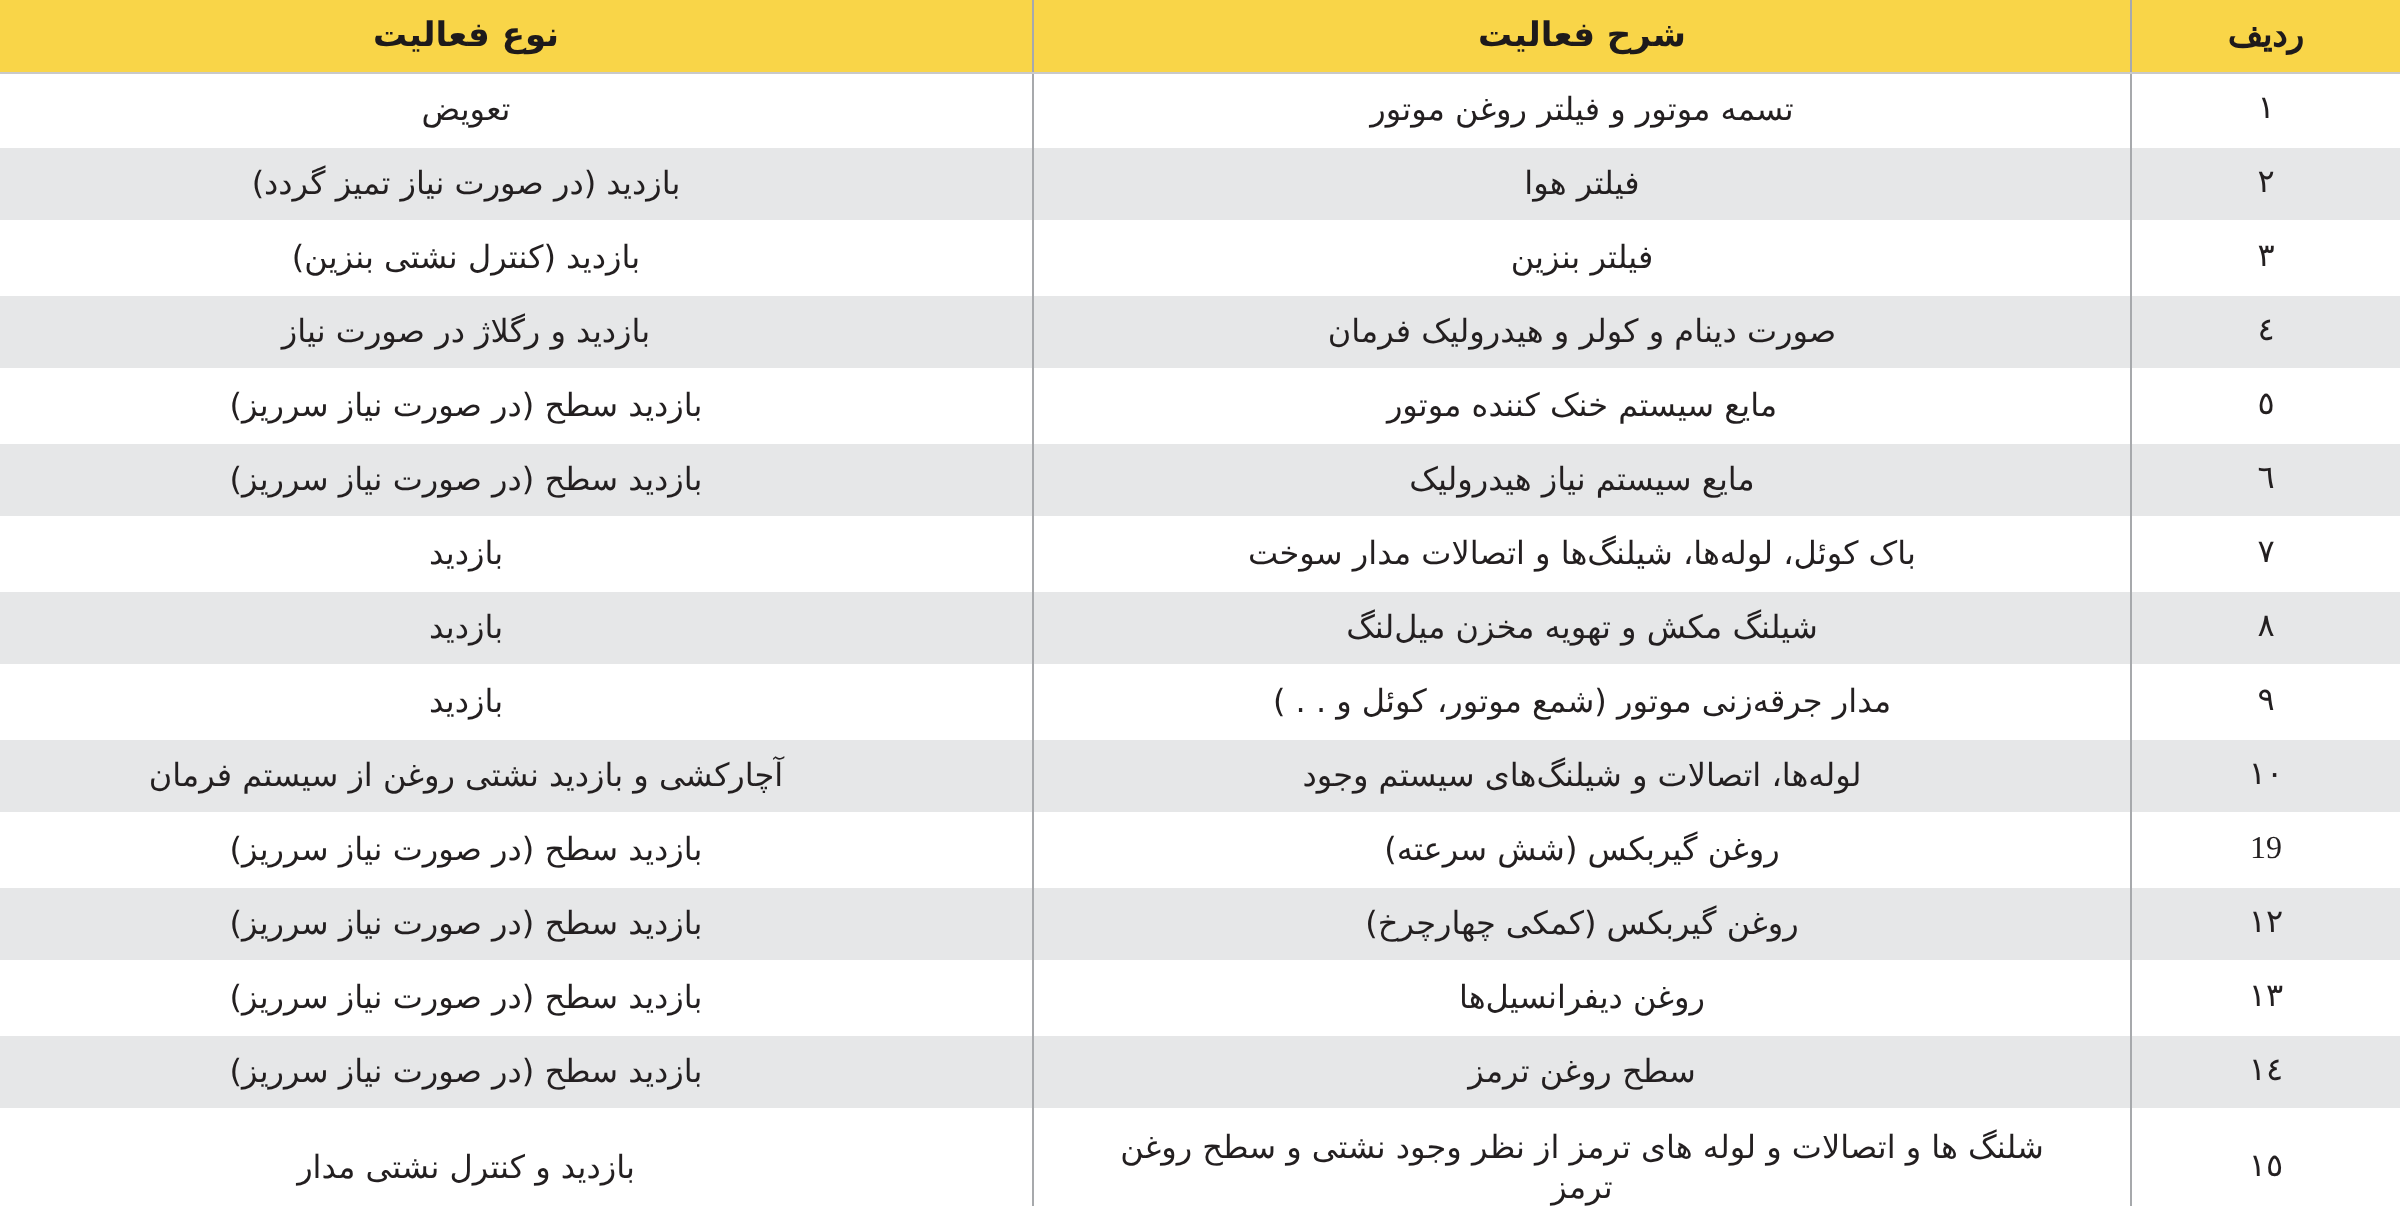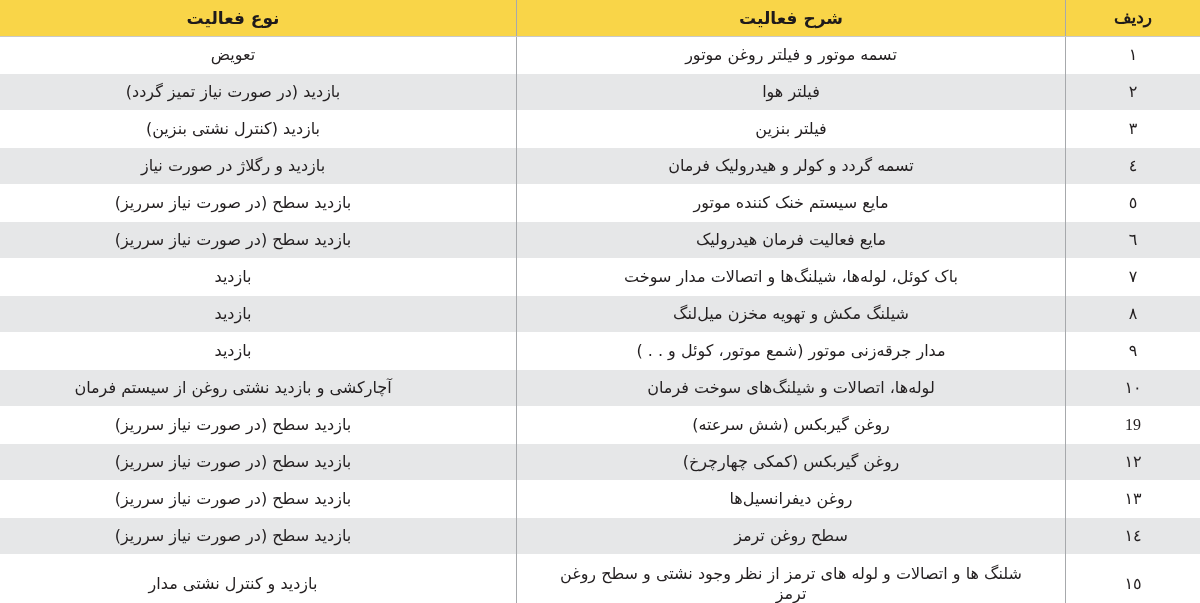--- a/index.html
+++ b/index.html
@@ -91,51 +91,51 @@
         <td class="col-desc">فیلتر هوا</td>
         <td class="col-type">بازدید (در صورت نیاز تمیز گردد)</td>
       </tr>
       <tr>
         <td class="col-num">۳</td>
         <td class="col-desc">فیلتر بنزین</td>
         <td class="col-type">بازدید (کنترل نشتی بنزین)</td>
       </tr>
       <tr class="alt">
         <td class="col-num">٤</td>
-        <td class="col-desc">تسمه گردد و کولر و هیدرولیک فرمان</td>
+        <td class="col-desc">صورت دینام و کولر و هیدرولیک فرمان</td>
         <td class="col-type">بازدید و رگلاژ در صورت نیاز</td>
       </tr>
       <tr>
         <td class="col-num">٥</td>
         <td class="col-desc">مایع سیستم خنک کننده موتور</td>
         <td class="col-type">بازدید سطح (در صورت نیاز سرریز)</td>
       </tr>
       <tr class="alt">
         <td class="col-num">٦</td>
-        <td class="col-desc">مایع فعالیت فرمان هیدرولیک</td>
+        <td class="col-desc">مایع سیستم نیاز هیدرولیک</td>
         <td class="col-type">بازدید سطح (در صورت نیاز سرریز)</td>
       </tr>
       <tr>
         <td class="col-num">۷</td>
         <td class="col-desc">باک کوئل، لوله‌ها، شیلنگ‌ها و اتصالات مدار سوخت</td>
         <td class="col-type">بازدید</td>
       </tr>
       <tr class="alt">
         <td class="col-num">۸</td>
         <td class="col-desc">شیلنگ مکش و تهویه مخزن میل‌لنگ</td>
         <td class="col-type">بازدید</td>
       </tr>
       <tr>
         <td class="col-num">۹</td>
         <td class="col-desc">مدار جرقه‌زنی موتور (شمع موتور، کوئل و . . )</td>
         <td class="col-type">بازدید</td>
       </tr>
       <tr class="alt">
         <td class="col-num">۱۰</td>
-        <td class="col-desc">لوله‌ها، اتصالات و شیلنگ‌های سوخت فرمان</td>
+        <td class="col-desc">لوله‌ها، اتصالات و شیلنگ‌های سیستم وجود</td>
         <td class="col-type">آچارکشی و بازدید نشتی روغن از سیستم فرمان</td>
       </tr>
       <tr>
         <td class="col-num">19</td>
         <td class="col-desc">روغن گیربکس (شش سرعته)</td>
         <td class="col-type">بازدید سطح (در صورت نیاز سرریز)</td>
       </tr>
       <tr class="alt">
         <td class="col-num">۱۲</td>
         <td class="col-desc">روغن گیربکس (کمکی چهارچرخ)</td>

